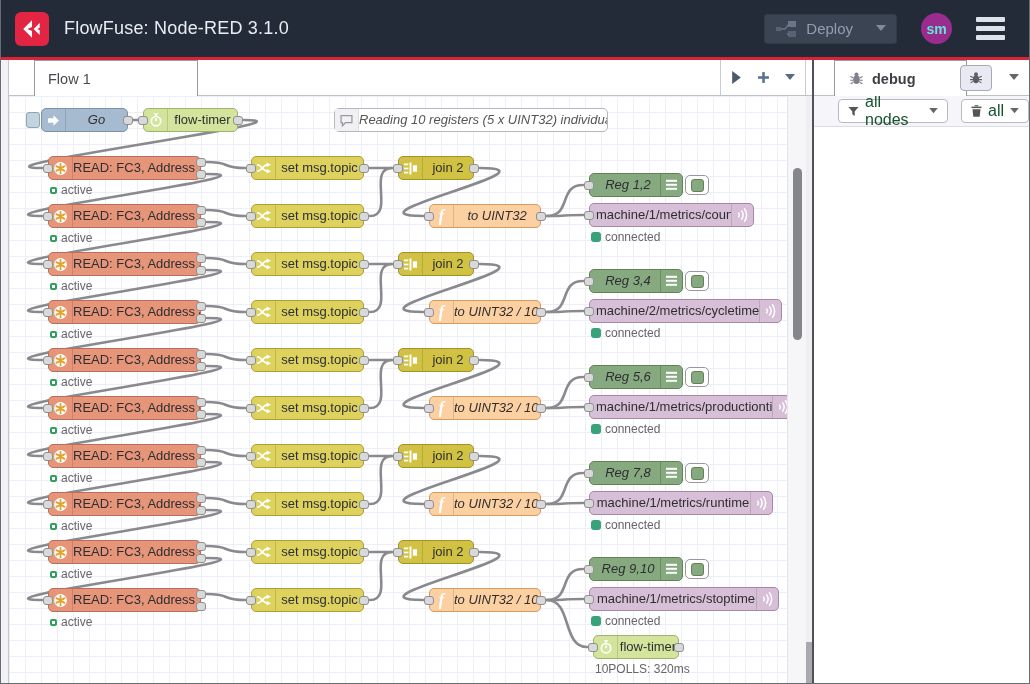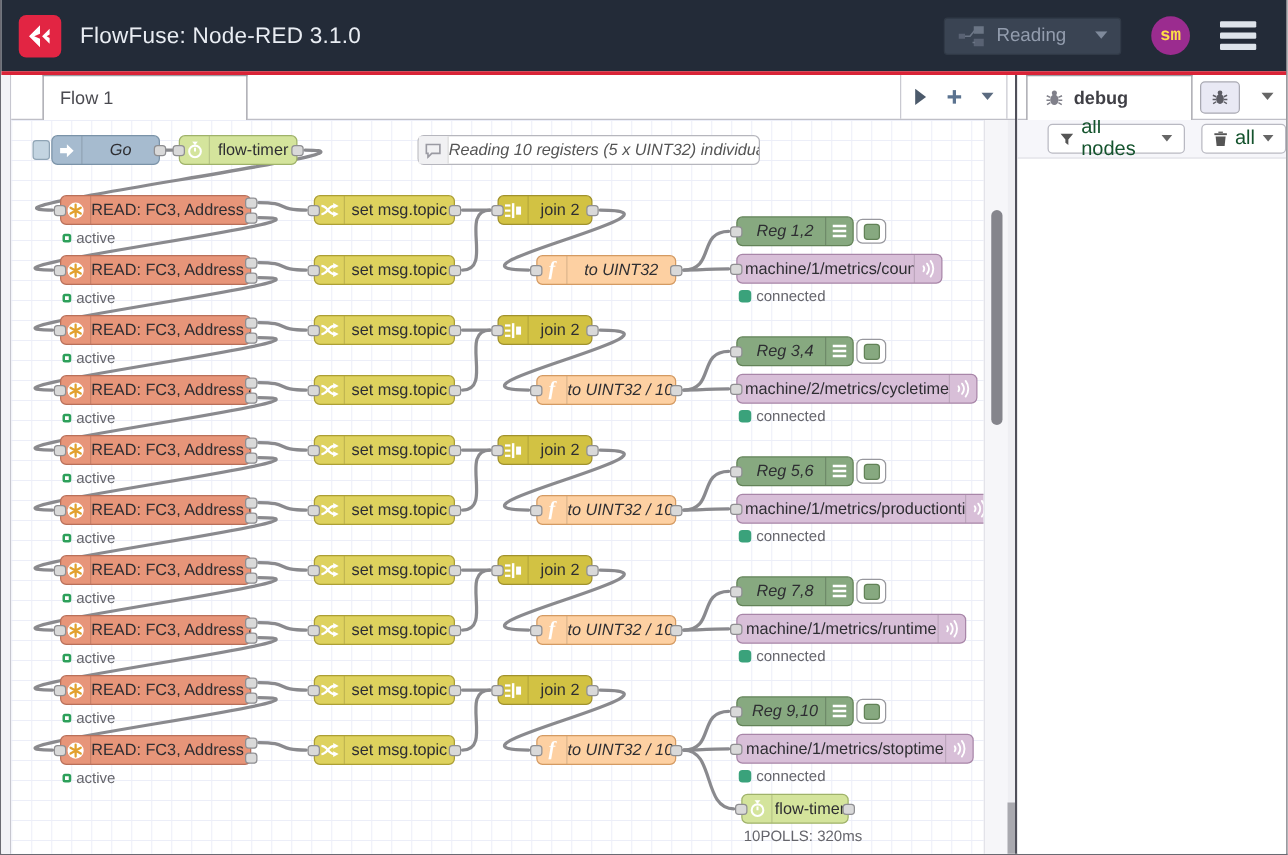--- a/index.html
+++ b/index.html
@@ -9,22 +9,22 @@
 
   
   .header { height:57px; background:#232b38; display:flex; align-items:center; padding:0 24px 0 14px; }
   .logo { width:34px; height:34px; border-radius:6px; background:#e22543; display:flex; align-items:center; justify-content:center; }
   .title { color:#e9edf3; font-size:18px; font-weight:500; margin-left:15px; letter-spacing:.2px; }
   .hspace { margin-left:auto; display:flex; align-items:center; gap:24px; }
   .deploy { height:30px; background:#3a4453; border:1px solid #313a47; border-radius:3px;
             display:flex; align-items:center; padding:0 10px; gap:9px; cursor:default; }
   .deploy .dlabel { color:#939dae; font-size:15px; padding-right:6px; }
   .deploy .dcaret { color:#7f8a9b; display:flex; padding-left:8px; }
-  .avatar { width:31px; height:31px; border-radius:50%; background:#9b2c8f; color:#fde047; font-size:14px;
-            font-weight:bold; display:flex; align-items:center; justify-content:center;font-family:Liberation Mono, monospace; }
+  .avatar { width:31px; height:31px; border-radius:50%; background:#9b2c8f; color:#5eead4; font-size:14px;
+            font-weight:bold; display:flex; align-items:center; justify-content:center; }
   .burger { display:flex; flex-direction:column; gap:4px; cursor:pointer; }
   .burger span { display:block; width:29px; height:5px; background:#dde3ea; border-radius:1px; }
   .redline { height:3px; background:#d92337; }
 
   
   .main { display:flex; height:624px; }
   .workspace { position:relative; width:811px; background:#fff; }
   .divider { width:2px; background:#50505a; }
   .sidebar { flex:1; display:flex; flex-direction:column; background:#fff; }
 
@@ -89,21 +89,21 @@
   .mq-ic { position:absolute; right:0; top:0; bottom:0; width:22px; border-left:1px solid rgba(0,0,0,.12);
            display:flex; align-items:center; justify-content:center; }
 
   .nstatus { position:absolute; display:flex; align-items:center; gap:4px; font-size:12px; color:#65656b; white-space:nowrap; }
   .sh { width:9px; height:9px; border-radius:2px; }
   .sh.ring { border:2px solid #2da05a; background:#fff; width:7px; height:7px; }
   .sh.dot  { background:#3aa27b; width:10px; height:10px; border-radius:3px; }
 
   
   .sb-tabbar { position:relative; height:36px; background:#fff; border-bottom:1px solid #bfbfc7; }
-  .sb-tab { position:absolute; left:7px; top:0; bottom:-1px; width:133px; background:#fff; border:1px solid #9a9aa2;
+  .sb-tab { position:absolute; left:20px; top:0; bottom:-1px; width:133px; background:#fff; border:1px solid #9a9aa2;
             border-bottom:none; display:flex; align-items:center; gap:8px; padding-left:14px;
             font-size:14.5px; font-weight:bold; color:#3f3f45; }
   .sb-bugbtn { position:absolute; right:37px; top:5px; width:32px; height:26px; background:#e9e9f4;
                border:1px solid #a9a9b2; border-radius:4px; display:flex; align-items:center; justify-content:center; }
   .sb-caret { position:absolute; right:10px; top:14px; color:#666; display:flex; }
   .sb-toolbar { height:31px; background:#f6f6fa; border-bottom:1px solid #dcdce2; display:flex; align-items:center;
                 padding-left:24px; gap:13px; }
   .sbtn { height:24px; display:inline-flex; align-items:center; gap:6px; padding:0 9px; background:#fff;
           border:1px solid #b9b9c2; border-radius:4px; font-size:16px; color:#14532d; cursor:pointer; }
   .sbtn .ccaret { color:#666; display:flex; }
@@ -125,21 +125,21 @@
     <div class="hspace">
       <div class="deploy">
         <span style="display:flex">
           <svg width="22" height="18" viewBox="0 0 22 18">
               <rect x="13" y="1" width="8" height="6" fill="#6b7585"></rect>
               <rect x="13" y="11" width="8" height="6" fill="#596273"></rect>
               <rect x="1" y="7" width="5" height="4" fill="#596273"></rect>
               <path d="M6 9h4l4-5h3M14 14h-2" stroke="#6b7585" stroke-width="1.3" fill="none"></path>
             </svg>
         </span>
-        <span class="dlabel">Reading</span>
+        <span class="dlabel">Deploy</span>
         <span class="dcaret">
           <svg width="10" height="7" viewBox="0 0 10 7" fill="currentColor">
               <path d="M0 0h10L5 6z"></path>
             </svg>
         </span>
       </div>
       <div class="avatar">sm</div>
       <div class="burger">
           <span></span>
           <span></span>

